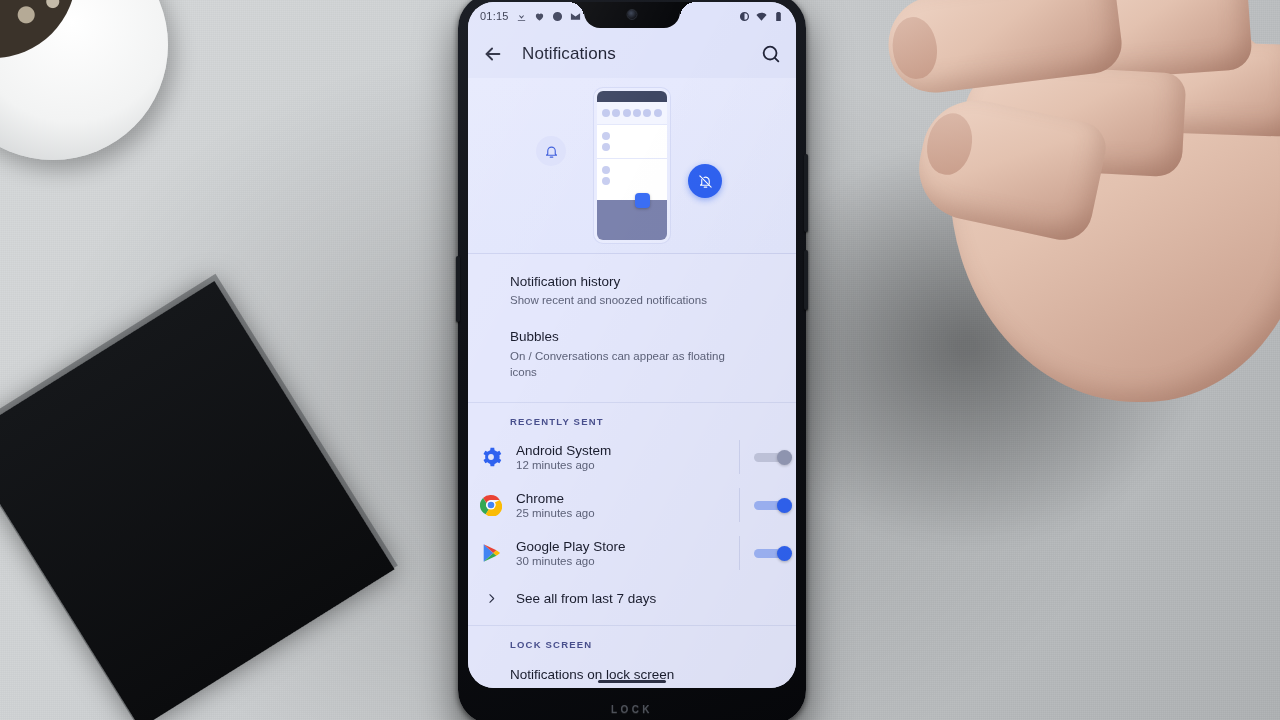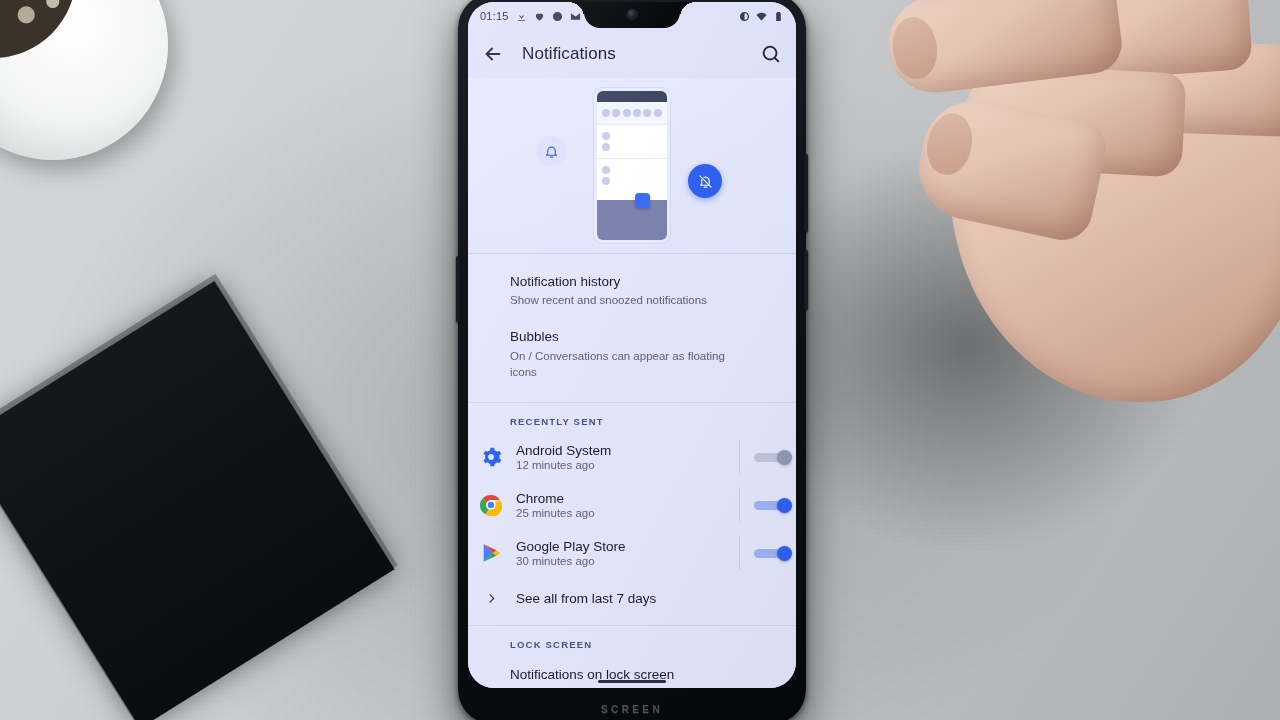--- a/index.html
+++ b/index.html
@@ -488,15 +488,15 @@
             <div class="row-sub">Show conversations, default, and silent</div>
           </div>
         </div>
 
       </div>
 
       <div id="home-indicator"></div>
       <div id="screen-gloss"></div>
     </div>
 
-    <div id="nokia-logo">SCREEN</div>
+    <div id="nokia-logo">LOCK</div>
   </div>
 </div>
 
 </body></html>

